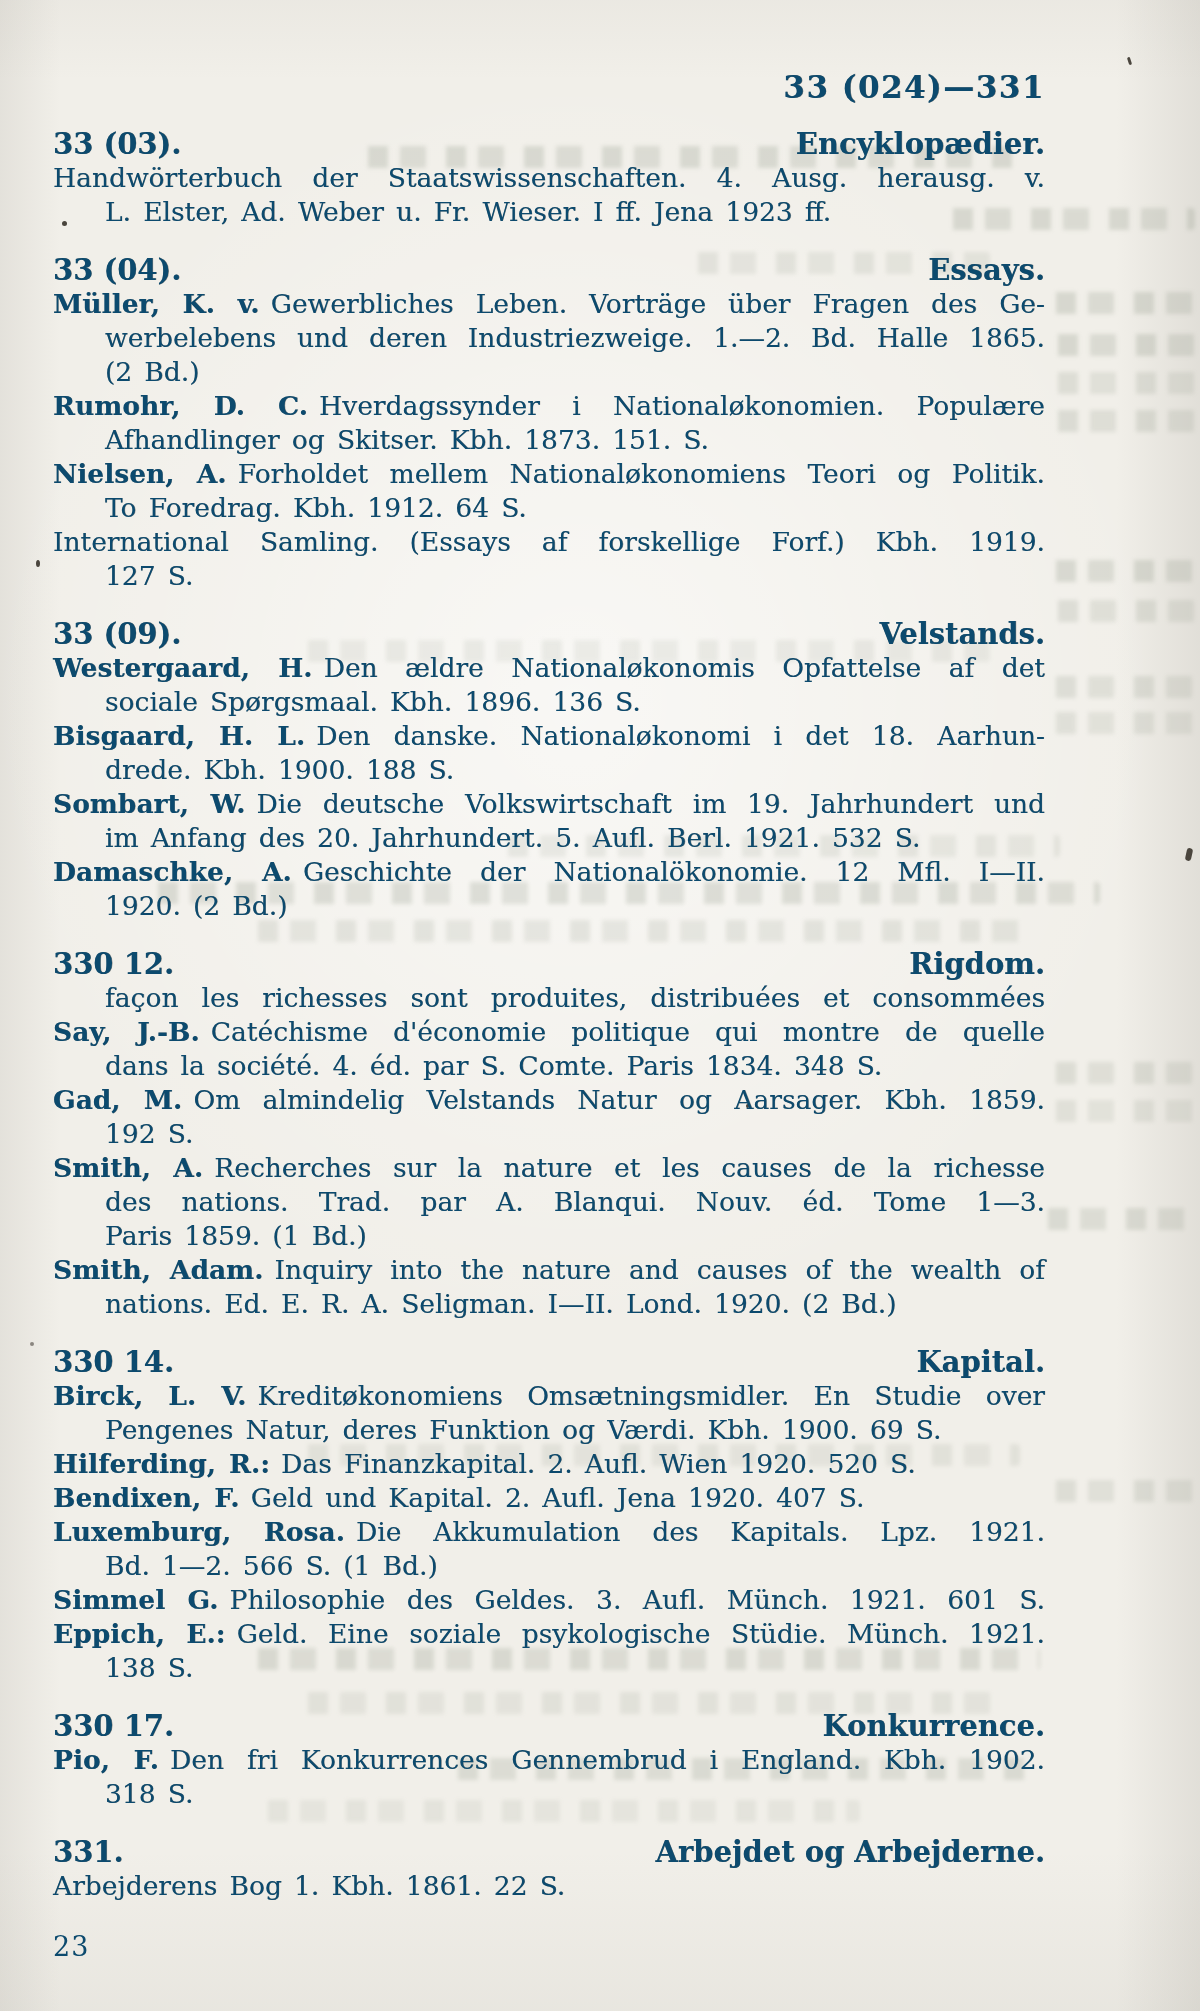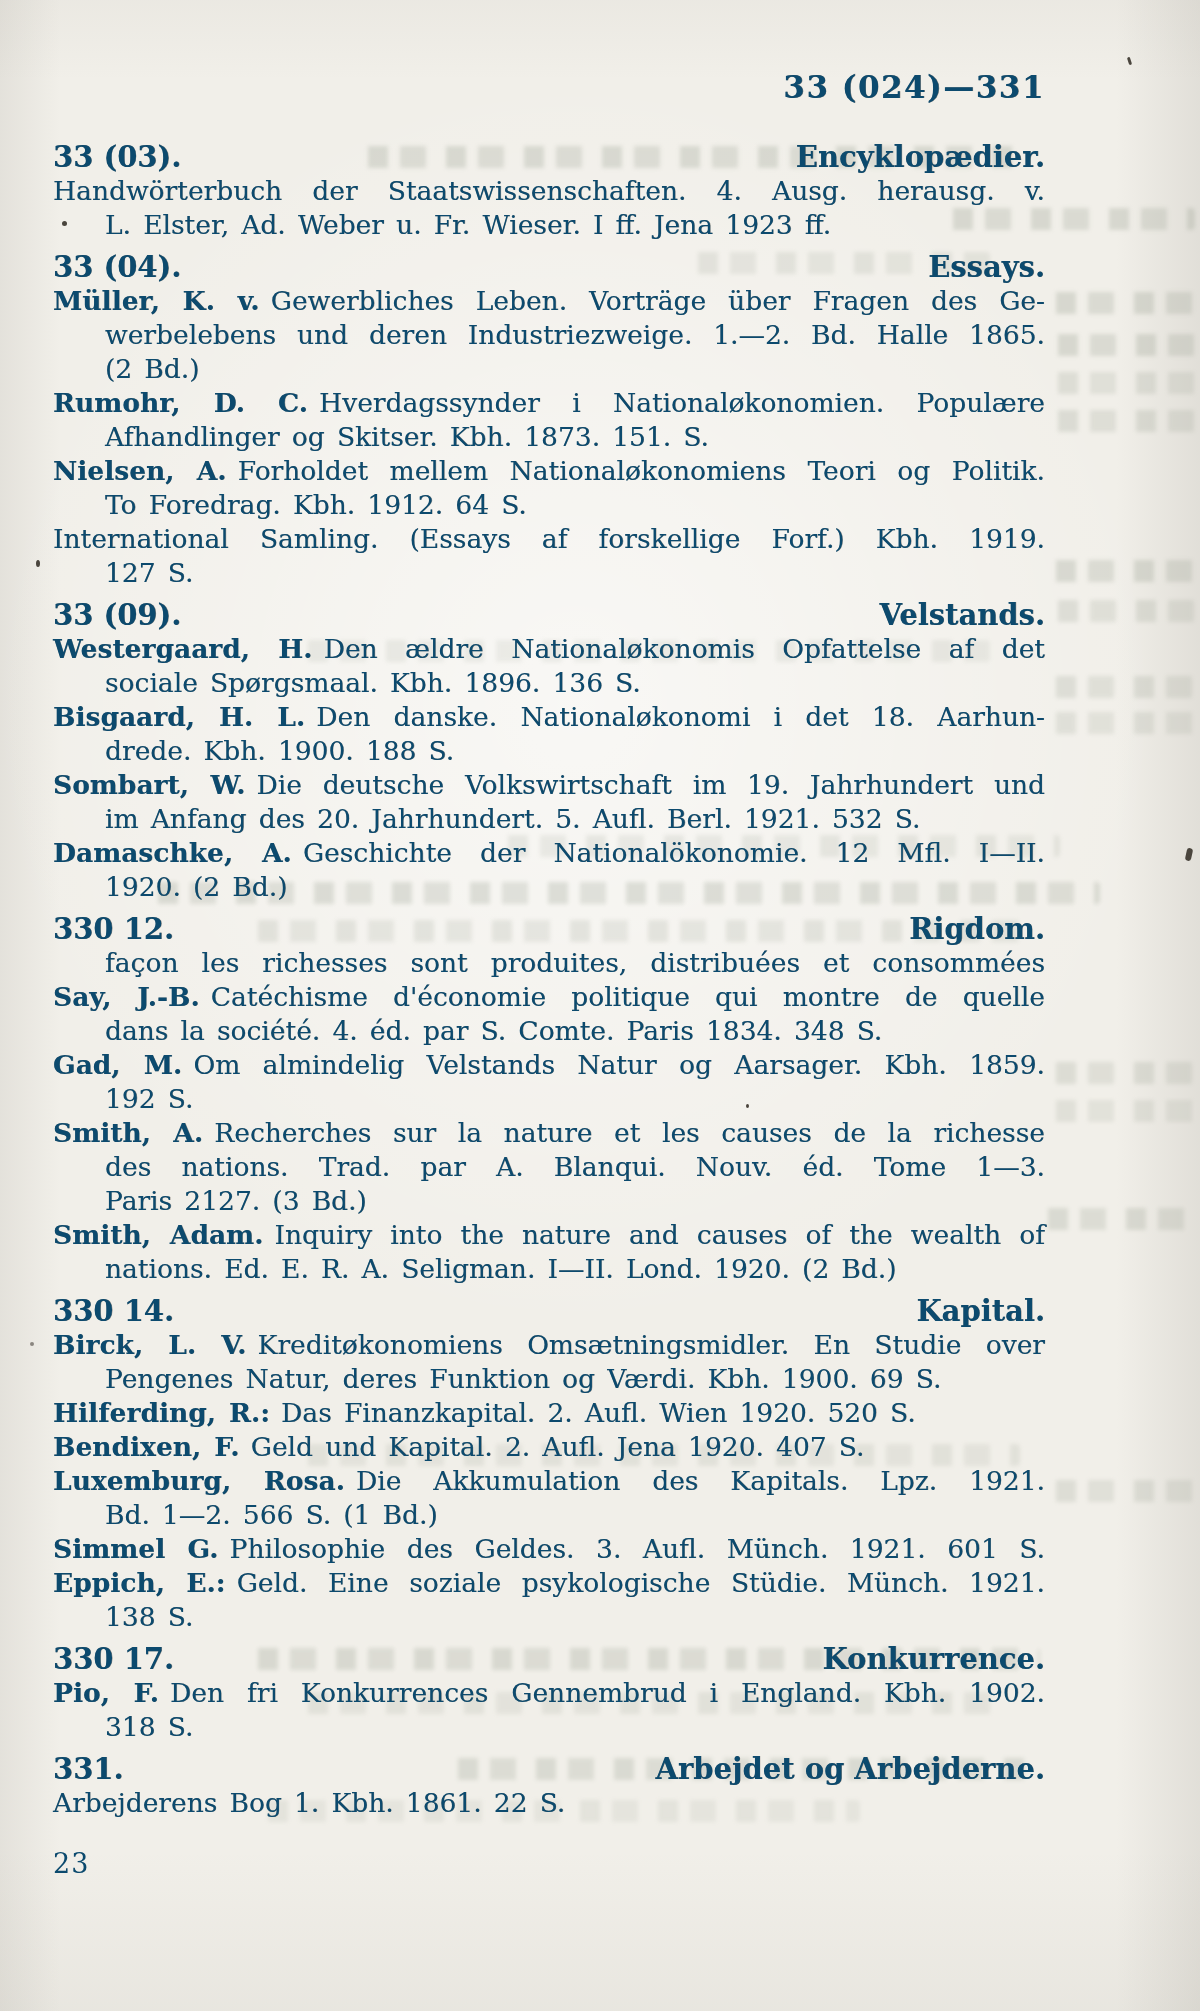--- a/index.html
+++ b/index.html
@@ -16,23 +16,23 @@
       linear-gradient(90deg, rgba(110,105,95,0.10), rgba(0,0,0,0) 5%, rgba(0,0,0,0) 93%, rgba(110,105,95,0.12)),
       linear-gradient(0deg, rgba(120,115,100,0.07), rgba(0,0,0,0) 8%, rgba(0,0,0,0) 96%, rgba(120,115,100,0.05));
   }
   .col { position:absolute; left:53px; top:70px; width:992px; z-index:2; }
   .hdr {
     text-align:right; font-weight:bold; font-size:31px; line-height:34px;
     letter-spacing:1.5px; text-shadow:0.4px 0.4px 0.5px rgba(40,34,28,0.55);
   }
   .sec {
     display:flex; justify-content:space-between;
-    height:34px; line-height:34px; margin-top:8px;
+    height:34px; line-height:34px; margin-top:24px;
   }
-  .sec.first { margin-top:36px; }
+  .sec.first { margin-top:23px; }
   .sc, .sl {
     font-weight:bold; font-size:29px;
     text-shadow:0.4px 0.4px 0.5px rgba(40,34,28,0.5);
   }
   .ln {
     height:34px; line-height:34px; font-size:26.5px;
     word-spacing:0.14em; white-space:normal; overflow:visible;
     text-shadow:0.3px 0.3px 0.4px rgba(45,40,33,0.45);
   }
   .j  { text-align:justify; text-align-last:justify; }
@@ -128,21 +128,21 @@
       <span class="sc">330 12.</span>
       <span class="sl">Rigdom.</span>
     </div>
     <div class="ln in j"><span class="tx">façon les richesses sont produites, distribuées et consommées</span></div>
     <div class="ln j"><span class="au">Say, J.-B.</span><span class="tx">Catéchisme d'économie politique qui montre de quelle</span></div>
     <div class="ln in"><span class="tx">dans la société. 4. éd. par S. Comte. Paris 1834. 348 S.</span></div>
     <div class="ln j"><span class="au">Gad, M.</span><span class="tx">Om almindelig Velstands Natur og Aarsager. Kbh. 1859.</span></div>
     <div class="ln in"><span class="tx">192 S.</span></div>
     <div class="ln j"><span class="au">Smith, A.</span><span class="tx">Recherches sur la nature et les causes de la richesse</span></div>
     <div class="ln in j"><span class="tx">des nations. Trad. par A. Blanqui. Nouv. éd. Tome 1—3.</span></div>
-    <div class="ln in"><span class="tx">Paris 2127. (3 Bd.)</span></div>
+    <div class="ln in"><span class="tx">Paris 1859. (1 Bd.)</span></div>
     <div class="ln j"><span class="au">Smith, Adam.</span><span class="tx">Inquiry into the nature and causes of the wealth of</span></div>
     <div class="ln in"><span class="tx">nations. Ed. E. R. A. Seligman. I—II. Lond. 1920. (2 Bd.)</span></div>
 
     <div class="sec">
       <span class="sc">330 14.</span>
       <span class="sl">Kapital.</span>
     </div>
     <div class="ln j"><span class="au">Birck, L. V.</span><span class="tx">Kreditøkonomiens Omsætningsmidler. En Studie over</span></div>
     <div class="ln in"><span class="tx">Pengenes Natur, deres Funktion og Værdi. Kbh. 1900. 69 S.</span></div>
     <div class="ln"><span class="au">Hilferding, R.:</span><span class="tx">Das Finanzkapital. 2. Aufl. Wien 1920. 520 S.</span></div>

